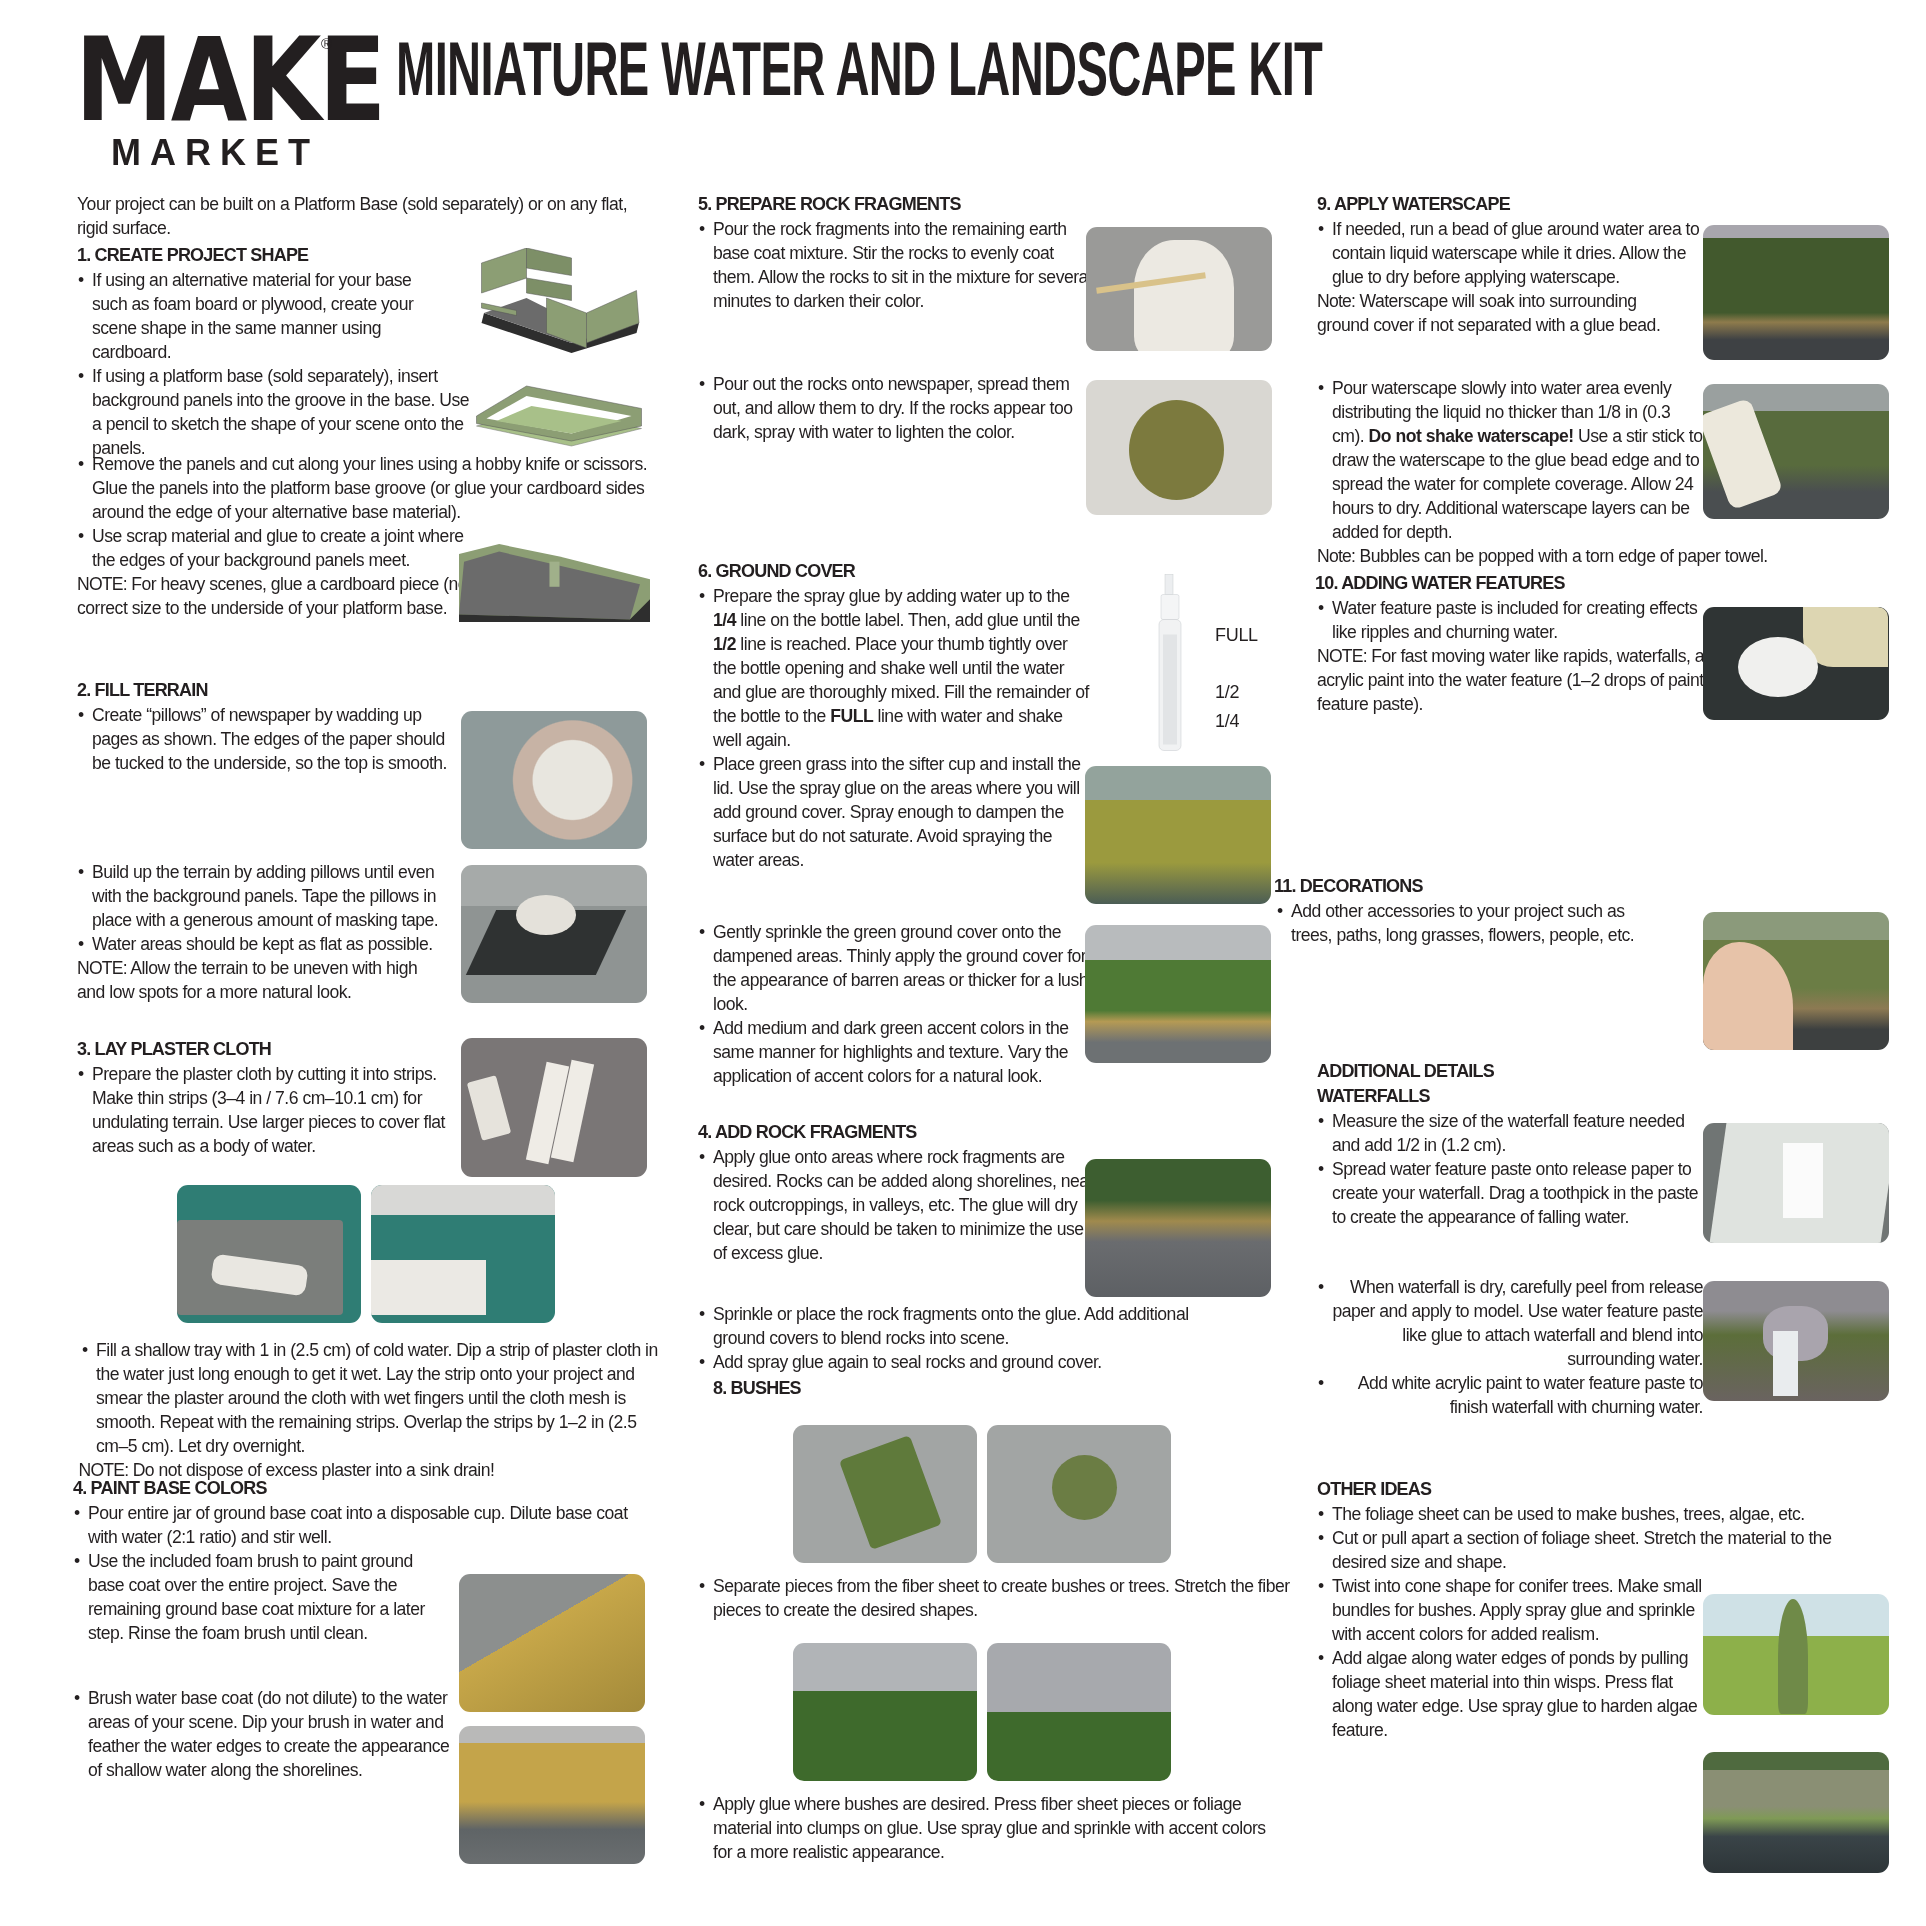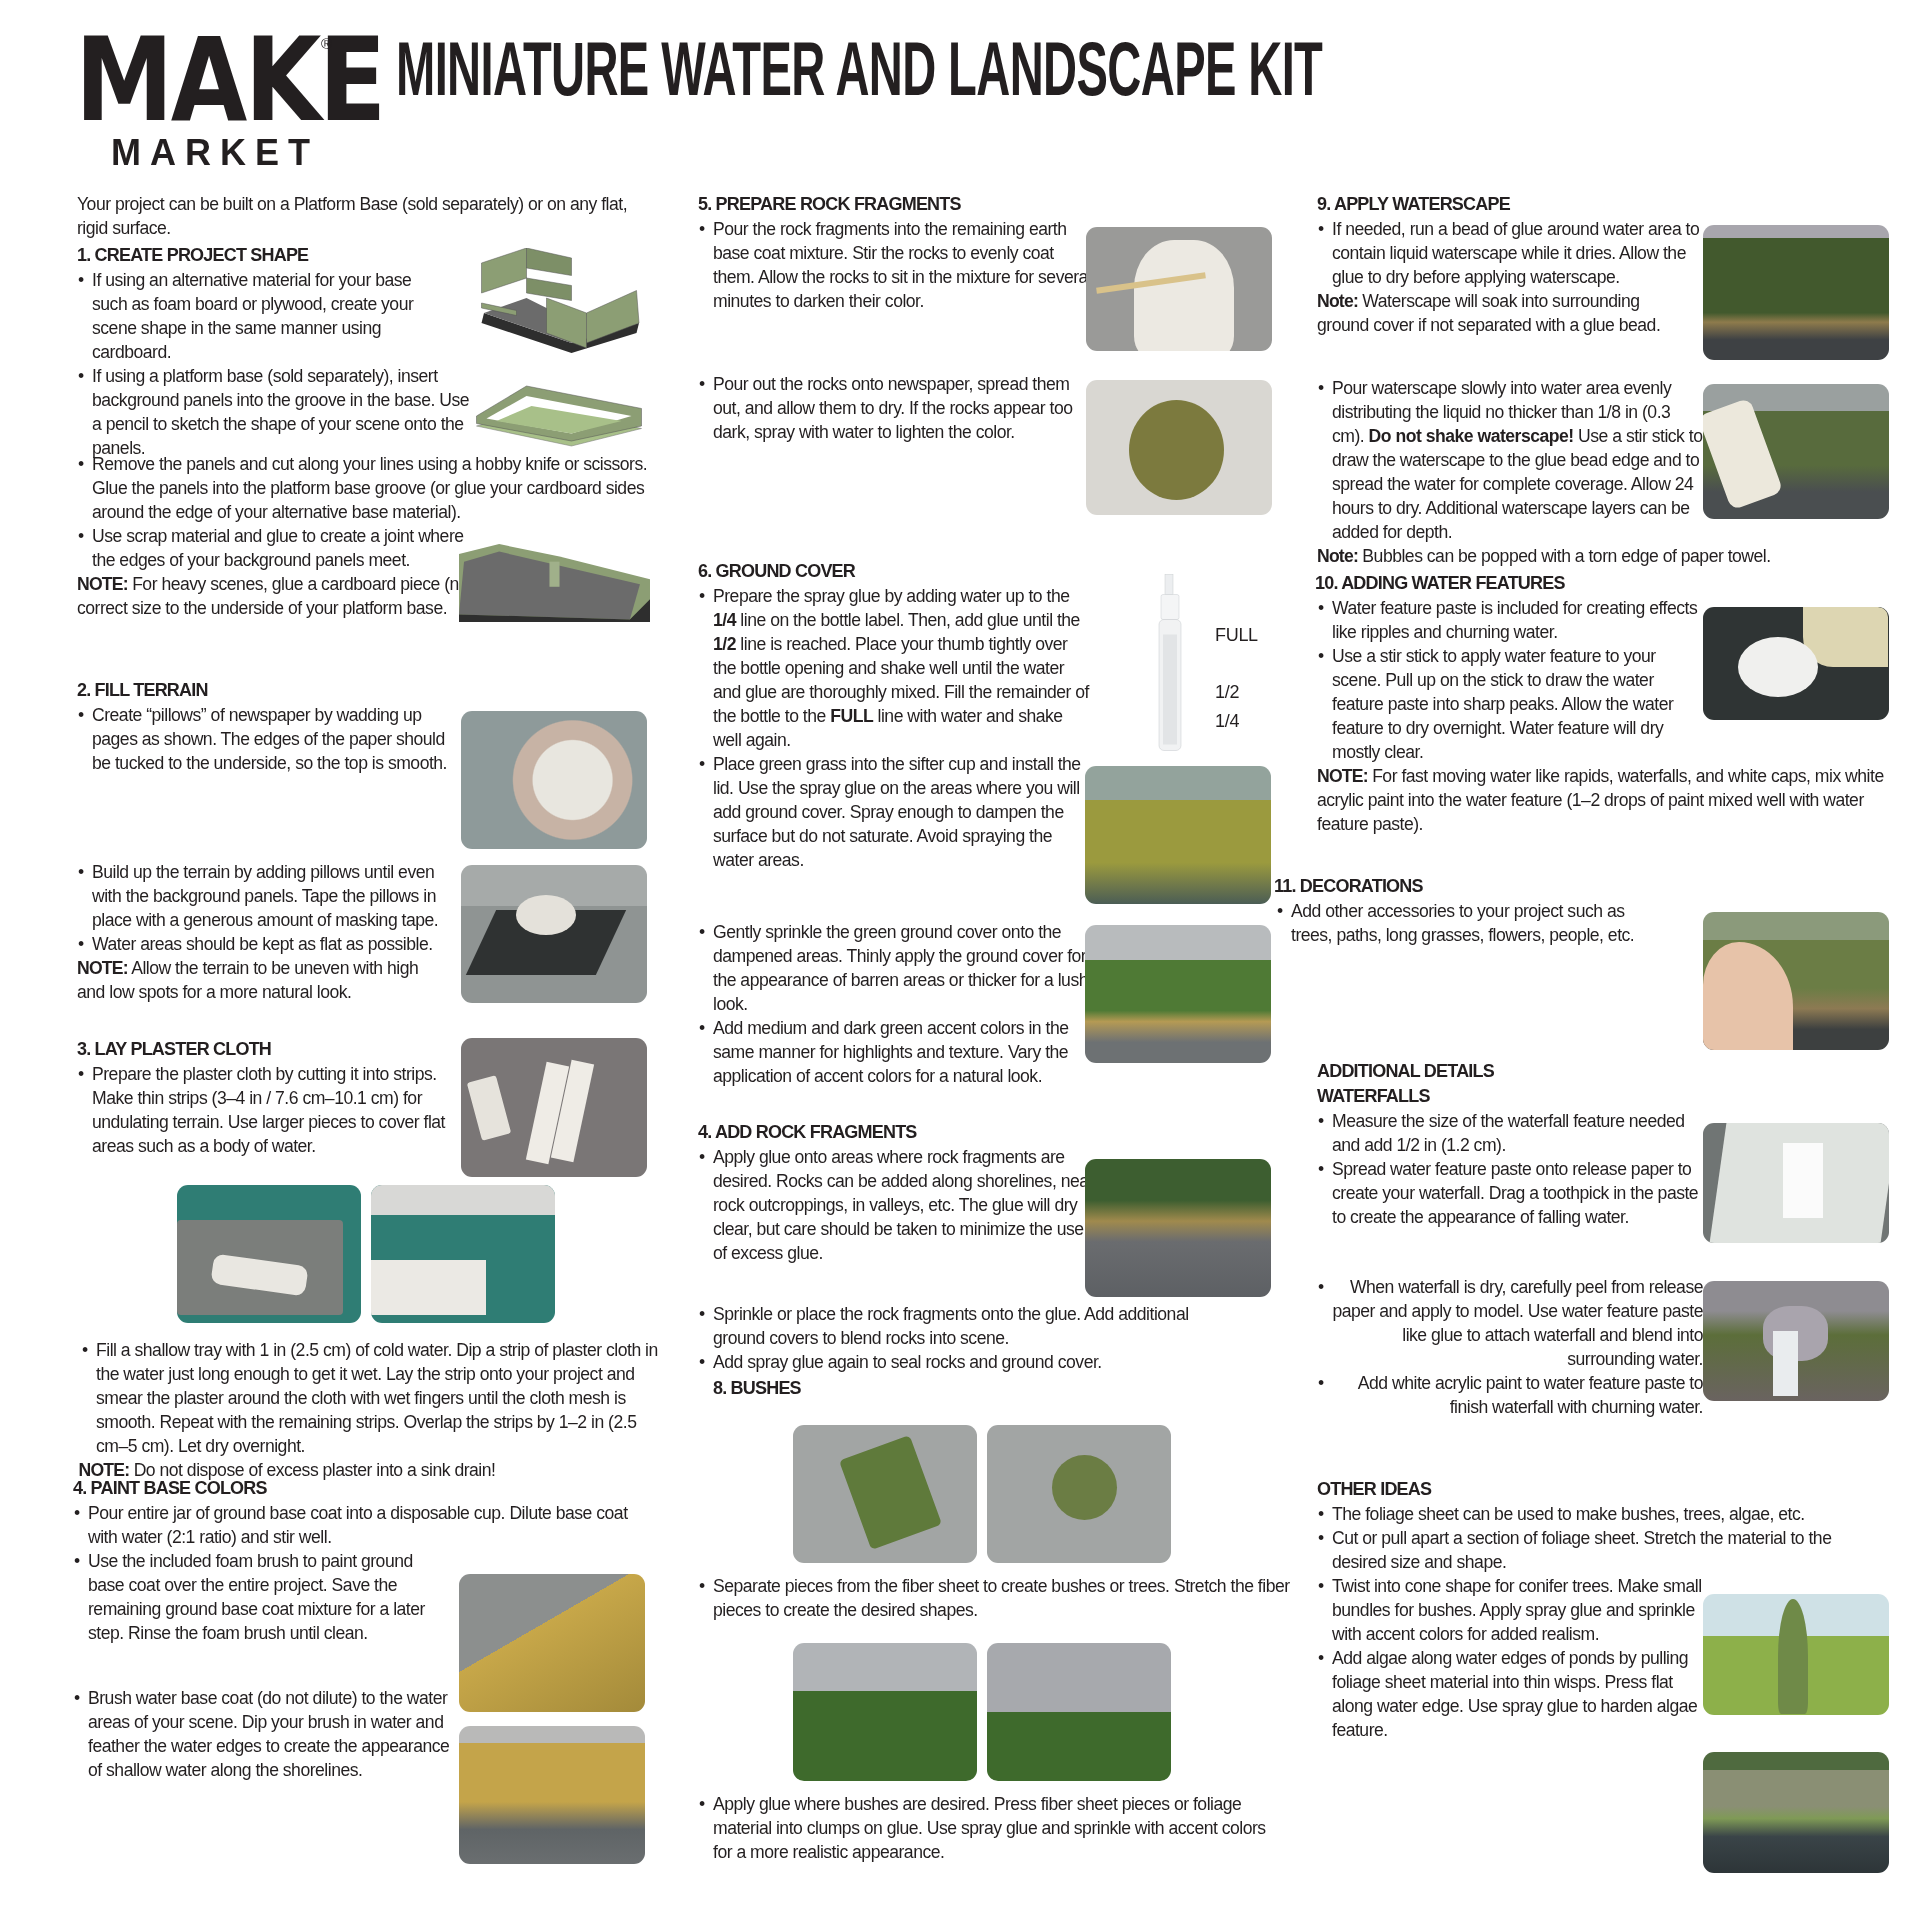--- a/index.html
+++ b/index.html
@@ -7,21 +7,21 @@
   .abs{position:absolute;}
   .logo-make{left:75px;top:30px;font-family:"DejaVu Sans",sans-serif;font-weight:bold;font-size:115px;line-height:100px;letter-spacing:-3px;transform:scaleX(0.86);transform-origin:left top;color:#231f20;}
   .logo-reg{left:321px;top:35px;font-size:15px;}
   .logo-market{left:111px;top:135px;font-size:36px;font-weight:bold;letter-spacing:9px;line-height:36px;}
   .title{left:396px;top:31px;font-size:76px;font-weight:bold;line-height:75px;letter-spacing:-1px;transform:scaleX(0.62);transform-origin:left top;white-space:nowrap;}
   .block{position:absolute;font-size:17.6px;line-height:24px;letter-spacing:-0.5px;}
   .block p{margin:0;}
   .h{font-weight:bold;font-size:18px;letter-spacing:-0.8px;line-height:25px;margin:0;}
   .bul{position:relative;padding-left:15px;margin:0;}
   .bul::before{content:"\2022";position:absolute;left:1px;top:0;}
-  .note b{font-weight:bold;letter-spacing:-0.8px;text-align:center;}
+  .note b{font-weight:normal;letter-spacing:-0.8px;text-align:center;}
   .photo{position:absolute;border-radius:11px;overflow:hidden;}
   .diagram{position:absolute;}
   .bottle-label{position:absolute;font-size:18px;letter-spacing:-0.3px;}
 </style>
 </head>
 <body>
 
 <div class="abs logo-make">MAKE</div>
 <div class="abs logo-reg">®</div>
 <div class="abs logo-market">MARKET</div>
@@ -188,21 +188,20 @@
   <p class="bul" style="width:371px"><span>Pour waterscape slowly into water area evenly distributing the liquid no thicker than 1/8 in (0.3 cm). </span><b>Do not shake waterscape!</b><span> Use a stir stick to draw the waterscape to the glue bead edge and to spread the water for complete coverage. Allow 24 hours to dry. Additional waterscape layers can be added for depth.</span></p>
   <p class="note"><b>Note:</b> <span>Bubbles can be popped with a torn edge of paper towel.</span></p>
 </div>
 <div class="photo" style="left:1703px;top:384px;width:186px;height:135px;background:linear-gradient(180deg,#9aa09f 0 20%,#586b3d 20% 60%,#4a4e50 80%);">
   <div style="position:absolute;left:10px;top:20px;width:55px;height:100px;background:#ece8dc;border-radius:10px;transform:rotate(-20deg);"></div>
 </div>
 
 <div class="block" style="left:1317px;top:571px;width:592px;">
   <p class="h" style="margin-left:-2px">10. ADDING WATER FEATURES</p>
   <p class="bul" style="width:371px">Water feature paste is included for creating effects like ripples and churning water.</p>
-  <p class="bul" style="width:371px">Use a stir stick to apply water feature to your scene. Pull up on the stick to draw the water feature paste into sharp peaks. Allow the water feature to dry overnight. Water feature will dry mostly clear.</p>
   <p class="note"><b>NOTE:</b> <span>For fast moving water like rapids, waterfalls, and white caps, mix white acrylic paint into the water feature (1–2 drops of paint mixed well with water feature paste).</span></p>
 </div>
 <div class="photo" style="left:1703px;top:607px;width:186px;height:113px;background:#2f3434;">
   <div style="position:absolute;left:100px;top:0;width:85px;height:60px;background:#ddd6b2;border-radius:0 10px 0 30px;"></div>
   <div style="position:absolute;left:35px;top:30px;width:80px;height:60px;background:#f0f0ee;border-radius:50%;"></div>
 </div>
 
 <div class="block" style="left:1276px;top:874px;width:401px;">
   <p class="h" style="margin-left:-2px">11. DECORATIONS</p>
   <p class="bul" style="width:371px">Add other accessories to your project such as trees, paths, long grasses, flowers, people, etc.</p>

